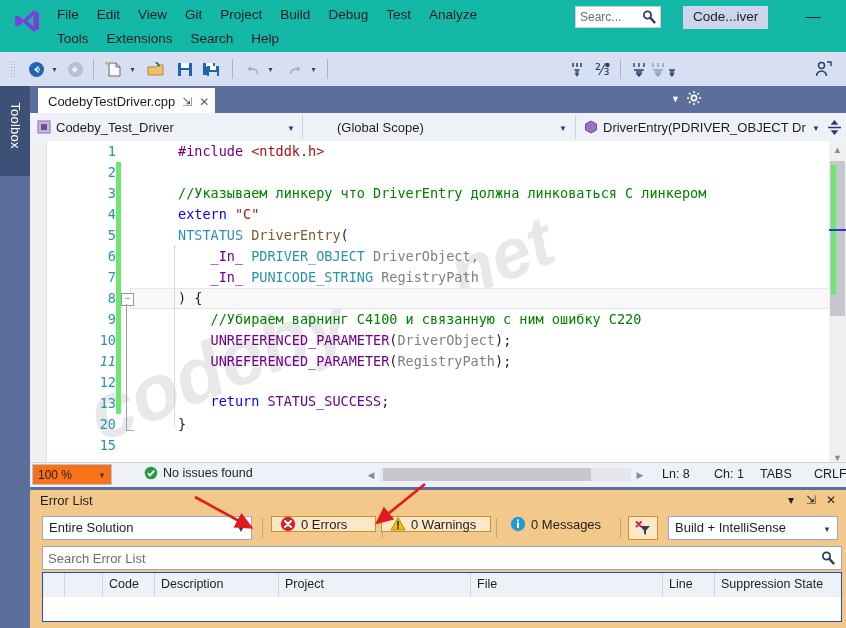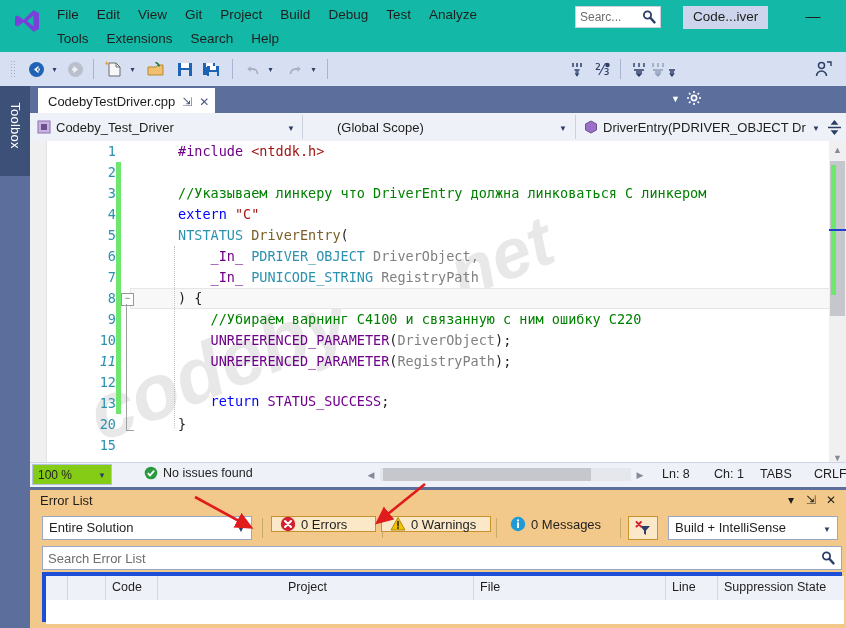--- a/index.html
+++ b/index.html
@@ -165,21 +165,21 @@
   .vs-up{top:0;} .vs-dn{bottom:0;}
   .vs-thumb{position:absolute;left:1px;top:20px;width:15px;height:155px;background:#c5c7cd;}
   .vs-change{position:absolute;left:2px;top:24px;width:5px;height:130px;background:#6ee76e;}
   .vs-mark{position:absolute;left:0;top:88px;width:17px;height:2px;background:#1f3fd0;}
 
   
   .estatus{
     position:absolute;left:30px;top:462px;width:816px;height:24px;
     background:#eff1f8;border-top:1px solid #cfd4e2;
   }
-  .zoombox{position:absolute;left:2px;top:1px;width:80px;height:21px;background:#84cc16;
+  .zoombox{position:absolute;left:2px;top:1px;width:80px;height:21px;background:#f97316;
     border:1px solid #b6c2da;box-sizing:border-box;font-size:12px;padding:3px 0 0 5px;}
   .zoombox .cv{position:absolute;right:5px;top:6px;font-size:8px;color:#2c3e66;}
   .issues{position:absolute;left:114px;top:3px;display:flex;align-items:center;gap:5px;font-size:12.5px;}
   .hscroll{position:absolute;left:333px;top:3px;width:285px;height:17px;}
   .hs-l,.hs-r{position:absolute;top:0;width:16px;height:17px;display:flex;align-items:center;justify-content:center;color:#868999;font-size:9px;}
   .hs-l{left:0;} .hs-r{right:0;}
   .hs-track{position:absolute;left:17px;top:2px;width:251px;height:13px;background:#e6e7ec;}
   .hs-thumb{position:absolute;left:20px;top:2px;width:208px;height:13px;background:#c5c7cd;}
   .stat{position:absolute;top:4px;font-size:12.5px;color:#1e1e1e;}
 
@@ -201,21 +201,21 @@
     border:1px solid #c9922f;box-sizing:border-box;display:flex;align-items:center;justify-content:center;}
   .buildbox{position:absolute;left:638px;top:4px;width:170px;height:24px;background:#fff;
     border:1px solid #9aa7c4;box-sizing:border-box;font-size:13px;padding:3px 0 0 6px;}
   .buildbox .cv{position:absolute;right:6px;top:8px;font-size:8px;color:#2c3e66;}
 
   .err-search{position:absolute;left:12px;top:56px;width:800px;height:24px;background:#fff;
     border:1px solid #9aa7c4;box-sizing:border-box;font-size:13px;color:#6d6d6d;padding:4px 0 0 5px;}
   .err-search .mag{position:absolute;right:5px;top:3px;color:#2c3e66;}
 
   .err-grid{position:absolute;left:12px;top:82px;width:800px;height:50px;background:#fff;
-    border:4px solid #1d4ed8;box-sizing:border-box;}
+    border:1px solid #1d4ed8;box-sizing:border-box;}
   .err-hdr{position:absolute;left:0;top:0;width:798px;height:24px;background:#eff1f8;
     border-bottom:1px solid #c3c8d6;}
   .err-col{position:absolute;top:0;height:24px;font-size:12.5px;color:#1e1e1e;
     padding:4px 0 0 6px;box-sizing:border-box;border-right:1px solid #d2d6e2;white-space:nowrap;overflow:hidden;}
   .err-col:last-child{border-right:none;}
   .err-body{position:absolute;left:0;top:24px;width:798px;height:24px;background:#fff;}
 
   
   .annot{position:absolute;left:0;top:0;width:846px;height:628px;pointer-events:none;}
 </style>
@@ -557,20 +557,21 @@
         <circle cx="6.5" cy="6" r="3.6" fill="none" stroke="#2c3e66" stroke-width="1.8"></circle>
         <line x1="9.3" y1="8.8" x2="13.5" y2="13.4" stroke="#2c3e66" stroke-width="2.4" stroke-linecap="round"></line>
       </svg>
     </div>
 
     <div class="err-grid">
       <div class="err-hdr">
         <div class="err-col" style="left:0;width:22px"></div>
         <div class="err-col" style="left:22px;width:38px"></div>
         <div class="err-col" style="left:60px;width:52px">Code</div>
+        <div class="err-col" style="left:112px;width:124px">Description</div>
         <div class="err-col" style="left:236px;width:192px">Project</div>
         <div class="err-col" style="left:428px;width:192px">File</div>
         <div class="err-col" style="left:620px;width:52px">Line</div>
         <div class="err-col" style="left:672px;width:126px">Suppression State</div>
       </div>
       <div class="err-body"></div>
     </div>
   </div>
 
   <svg class="annot">

